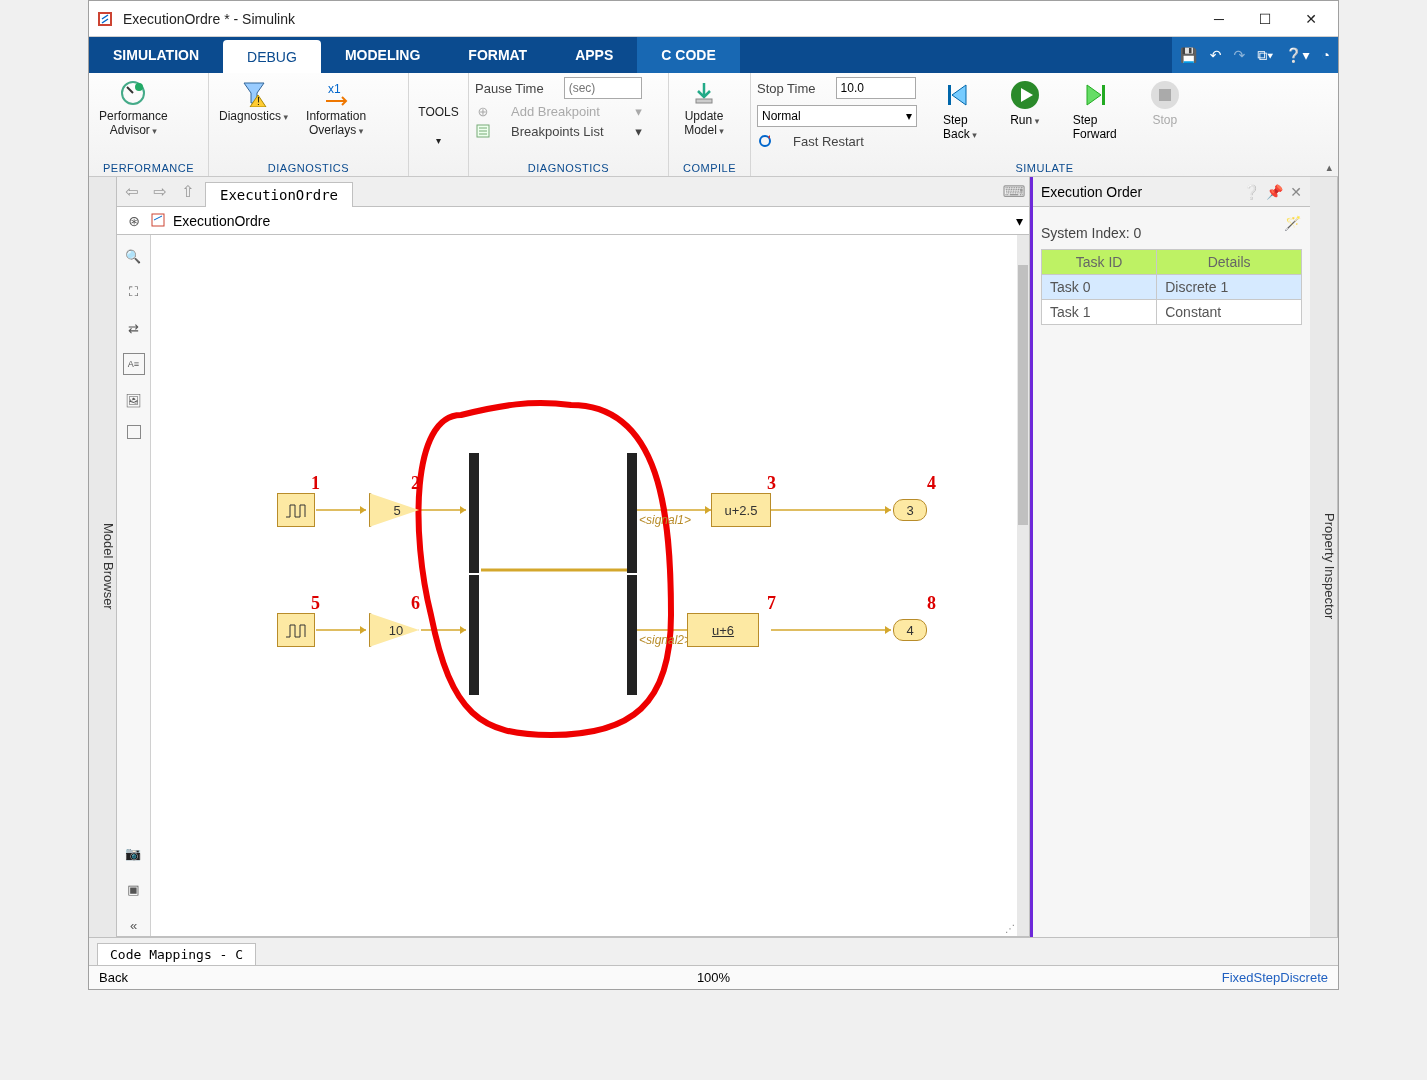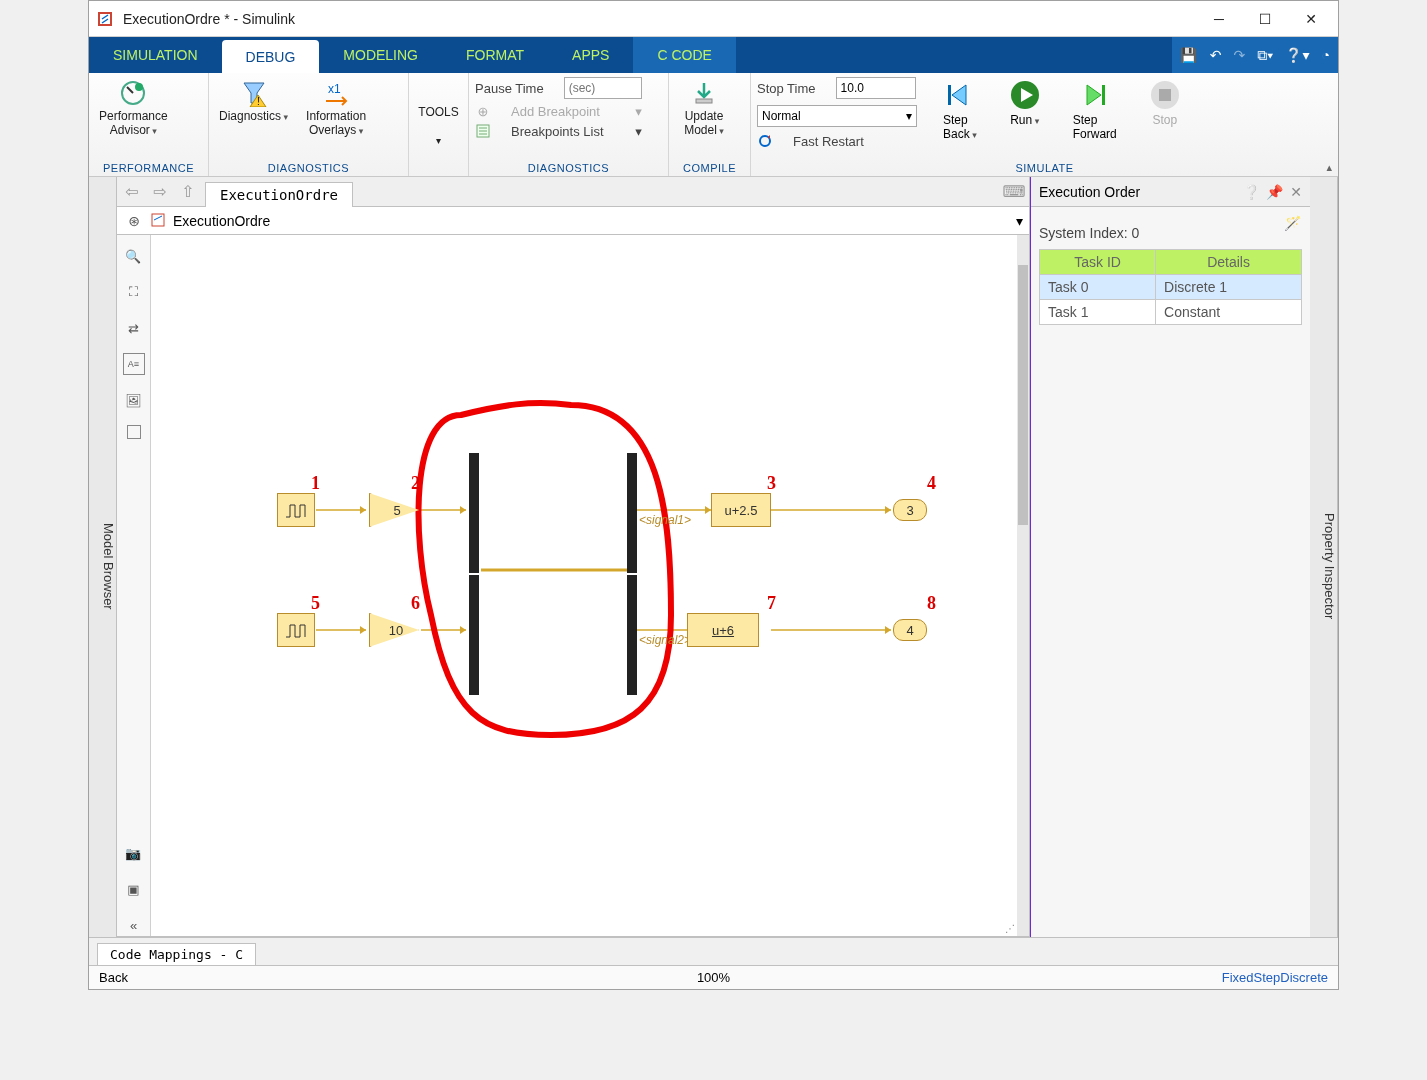--- a/index.html
+++ b/index.html
@@ -6,21 +6,21 @@
 body { background: #f0f0f0; width: 1427px; height: 1080px; overflow: hidden; }
 
 .window { width: 1251px; height: 990px; margin: 0 auto; background: #fff; border: 1px solid #a0a0a0; display: flex; flex-direction: column; }
 .titlebar { height: 36px; display: flex; align-items: center; padding: 0 4px; background: #fff; border-bottom: 1px solid #d0d0d0; }
 .titlebar-icon { width: 18px; height: 18px; margin: 0 8px 0 4px; display:flex; align-items:center; }
 .titlebar-text { flex: 1; font-size: 14px; color: #222; }
 .win-btns { display: flex; }
 .win-btn { width: 46px; height: 32px; display: flex; align-items: center; justify-content: center; font-size: 14px; color: #222; }
 
 .main-tabs { height: 36px; background: #0b4b8f; display: flex; align-items: stretch; }
-.main-tab { padding: 0 24px; display: flex; align-items: center; color: #bef264; font-size: 14px; cursor: pointer; }
+.main-tab { padding: 0 24px; display: flex; align-items: center; color: #ffffff; font-size: 14px; cursor: pointer; font-weight: bold; }
 .main-tab.active { background: #fff; color: #0b4b8f; font-weight: 500; border-radius: 4px 4px 0 0; margin-top:3px;}
 .main-tab.ccode { background: #1868b3; }
 .qat { margin-left: auto; display: flex; align-items: center; padding: 0 8px; gap: 12px; background:#1868b3; }
 .qat span { color: #fff; font-size: 14px; cursor: pointer; }
 
 .ribbon { height: 104px; background: linear-gradient(#fdfdfd,#f2f2f2); border-bottom: 1px solid #c8c8c8; display: flex; position:relative;}
 .ribbon-group { display: flex; flex-direction: column; padding: 4px 6px 2px; border-right: 1px solid #d6d6d6; }
 .ribbon-group-label { font-size: 11px; color: #0b4b8f; text-align: center; margin-top: auto; padding-top:2px; letter-spacing:0.5px;}
 .rg-body { display: flex; align-items: flex-start; gap: 10px; flex:1; }
 .rb-btn { display: flex; flex-direction: column; align-items: center; font-size: 12px; color: #222; padding: 2px 4px; cursor: pointer; min-width:58px; }
@@ -52,21 +52,21 @@
 .palette { width:34px; border-right:1px solid #d0d0d0; background:#f7f7f7; display:flex; flex-direction:column; align-items:center; gap:14px; padding-top:10px; }
 .pal-ico { width:22px; height:22px; display:flex; align-items:center; justify-content:center; color:#555; font-size:13px; cursor:pointer; }
 .canvas { flex:1; position:relative; overflow:hidden; }
 .block { position:absolute; background:#fde9a3; border:1px solid #b88c2a; display:flex; align-items:center; justify-content:center; font-size:13px; color:#333; }
 .outport { border-radius:10px; }
 .order-num { position:absolute; color:#d00; font-weight:bold; font-size:18px; font-family:serif; }
 .signal-lbl { position:absolute; color:#b88c2a; font-size:12px; font-style:italic; }
 .scroll-track { position:absolute; background:#e8e8e8; }
 .scroll-thumb { position:absolute; background:#c0c0c0; }
 
-.exec-panel { width:280px; background:#f6f6f6; border-left:1px solid #6d28d9; display:flex; flex-direction:column; }
+.exec-panel { width:280px; background:#f6f6f6; border-left:3px solid #6d28d9; display:flex; flex-direction:column; }
 .exec-hdr { height:30px; background:#efefef; border-bottom:1px solid #c0c0c0; display:flex; align-items:center; padding:0 8px; font-family:monospace; font-size:14px; }
 .exec-hdr-icons { margin-left:auto; display:flex; gap:6px; color:#888; }
 .exec-body { padding:8px; font-family:monospace; font-size:14px; color:#444; }
 .exec-help { float:right; }
 .exec-table { width:100%; border-collapse:collapse; margin-top:8px; font-size:14px; }
 .exec-table th { background:#bef264; border:1px solid #c8c8c8; padding:4px 8px; font-weight:normal; color:#666; }
 .exec-table td { border:1px solid #c8c8c8; padding:4px 8px; color:#555; background:#fff;}
 .exec-table tr.sel td { background:#d6eaff; }
 
 .bottom-tabs { height:28px; background:#f0f0f0; border-top:1px solid #c0c0c0; display:flex; align-items:flex-end; padding-left:8px;}

